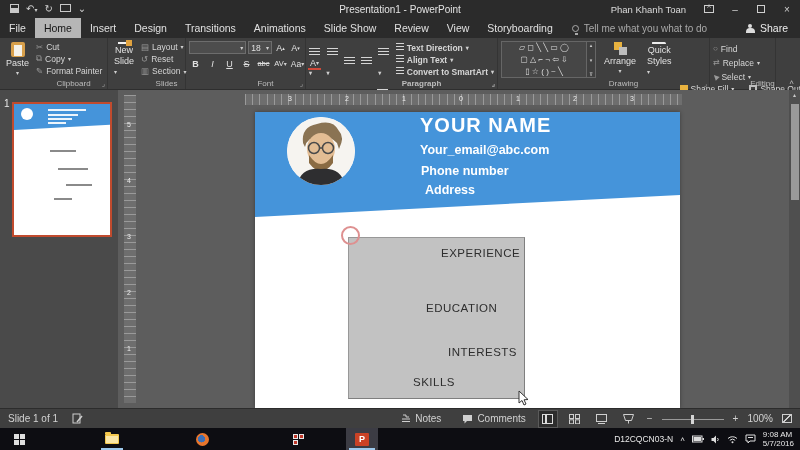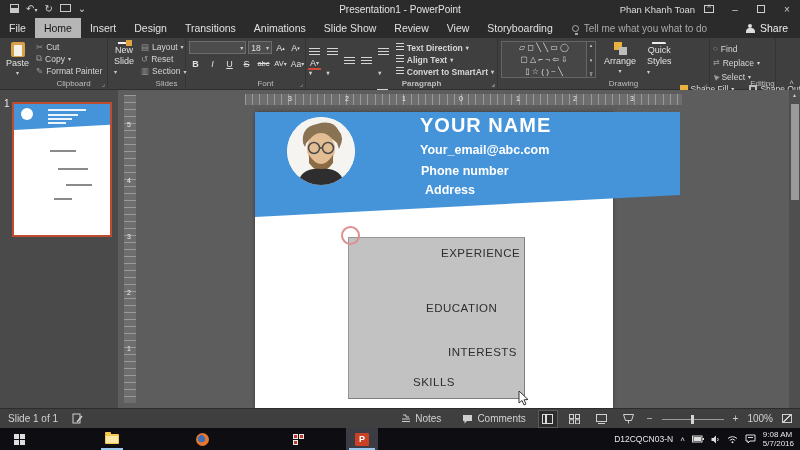--- a/index.html
+++ b/index.html
@@ -6,21 +6,21 @@
   html,body{width:800px;height:450px;overflow:hidden;background:#000;}
   #app{position:relative;width:800px;height:450px;background:#3f3f3f;overflow:hidden;}
   
   #titlebar{position:absolute;left:0;top:0;width:800px;height:18px;background:#2b2b2b;display:flex;align-items:center;color:#d9d9d9;font-size:10px;}
   .qat{display:flex;align-items:center;gap:7px;padding-left:10px;}
   .qat .qbtn{color:#cfcfcf;font-size:10px;line-height:10px;cursor:default;}
   .i-save{display:inline-block;width:9px;height:9px;border:1px solid #c9c9c9;background:linear-gradient(180deg,#2b2b2b 0 3px,#c9c9c9 3px);}
   .i-screen{display:inline-block;width:11px;height:8px;border:1px solid #c9c9c9;background:#2b2b2b;}
   #title-text{position:absolute;left:0;right:0;text-align:center;font-size:10px;color:#e3e3e3;pointer-events:none;}
   .tb-right{margin-left:auto;display:flex;align-items:center;height:18px;}
-  .tb-user{font-size:9.5px;color:#dcdcdc;margin-right:1px;}
+  .tb-user{font-size:9.5px;color:#dcdcdc;margin-right:10px;}
   .winbtn{width:26px;height:18px;display:flex;align-items:center;justify-content:center;color:#cfcfcf;font-size:10px;}
   .i-maxbox{display:inline-block;width:8px;height:8px;border:1px solid #cfcfcf;}
   .i-ribopt{display:inline-block;width:10px;height:8px;border:1px solid #cfcfcf;position:relative;}
   .i-ribopt::after{content:"˄";position:absolute;left:2px;top:-3px;font-size:7px;color:#cfcfcf;}
   
   #tabbar{position:absolute;left:0;top:18px;width:800px;height:20px;background:#2b2b2b;display:flex;align-items:flex-end;color:#e0e0e0;}
   .tab{font-size:10.5px;padding:4px 9px 4px;cursor:default;white-space:nowrap;}
   .tab.active{background:#b6b6b6;color:#151515;}
   .tellme{display:flex;align-items:center;gap:5px;color:#a9a9a9;font-size:10px;padding:4px 10px;}
   .i-bulb{display:inline-block;width:7px;height:7px;border:1px solid #a9a9a9;border-radius:50%;position:relative;}
@@ -60,21 +60,21 @@
   .slide-num{position:absolute;left:4px;top:8px;color:#e8e8e8;font-size:10px;}
   #thumbnail{position:absolute;left:12px;top:12px;width:100px;height:135px;background:#fff;border:2px solid #c14b2e;}
   .mini-banner{position:absolute;left:0;top:0;width:100%;height:26px;background:#4594da;clip-path:polygon(0 0,100% 0,100% 80%,0 100%);}
   .mini-photo{position:absolute;left:7px;top:4px;width:12px;height:12px;border-radius:50%;background:#fff;}
   .mini-line{position:absolute;height:2px;background:rgba(255,255,255,.9);}
   .mini-body-line{position:absolute;height:1.5px;background:#8a8a8a;}
   .ruler{background:#6e6e6e;color:#e0e0e0;}
   #h-ruler{position:absolute;left:245px;top:4px;width:437px;height:11px;background-image:repeating-linear-gradient(90deg,rgba(235,235,235,.35) 0 1px,transparent 1px 7.2px);}
   #v-ruler{position:absolute;left:124px;top:5px;width:12px;height:308px;background-image:repeating-linear-gradient(180deg,rgba(235,235,235,.35) 0 1px,transparent 1px 7px);}
   .rnum{position:absolute;font-size:7px;color:#ececec;}
-  #slide{position:absolute;left:255px;top:22px;width:358px;height:296px;background:#fff;box-shadow:0 0 4px rgba(0,0,0,.35);}
+  #slide{position:absolute;left:255px;top:22px;width:425px;height:296px;background:#fff;box-shadow:0 0 4px rgba(0,0,0,.35);}
   #banner{position:absolute;left:0;top:0;width:425px;height:105px;background:#4594da;clip-path:polygon(0 0,100% 0,100% 79%,0 100%);}
   #avatar{position:absolute;left:32px;top:5px;width:68px;height:68px;border-radius:50%;background:#fdfdfd;overflow:hidden;}
   .s-name{position:absolute;left:165px;top:2px;color:#fff;font-size:20px;font-weight:700;letter-spacing:1px;}
   .s-line{position:absolute;color:#fff;font-size:12.5px;font-weight:700;}
   #graybox{position:absolute;left:93px;top:125px;width:177px;height:162px;background:#c2c2c2;border:1px solid #989898;border-right-color:#7f7f7f;border-bottom-color:#7f7f7f;}
   .section-label{position:absolute;color:#2e2e2e;font-size:11.5px;letter-spacing:.5px;}
   #click-ring{position:absolute;left:341px;top:136px;width:19px;height:19px;border:2px solid #de9090;border-radius:50%;}
   #v-scrollbar{position:absolute;left:789px;top:0;width:11px;height:318px;background:#4f4f4f;}
   #v-scrollbar .arrow{display:block;text-align:center;color:#c9c9c9;font-size:6px;line-height:10px;}
   #v-thumb{position:absolute;left:1.5px;top:14px;width:8px;height:96px;background:#9a9a9a;}

